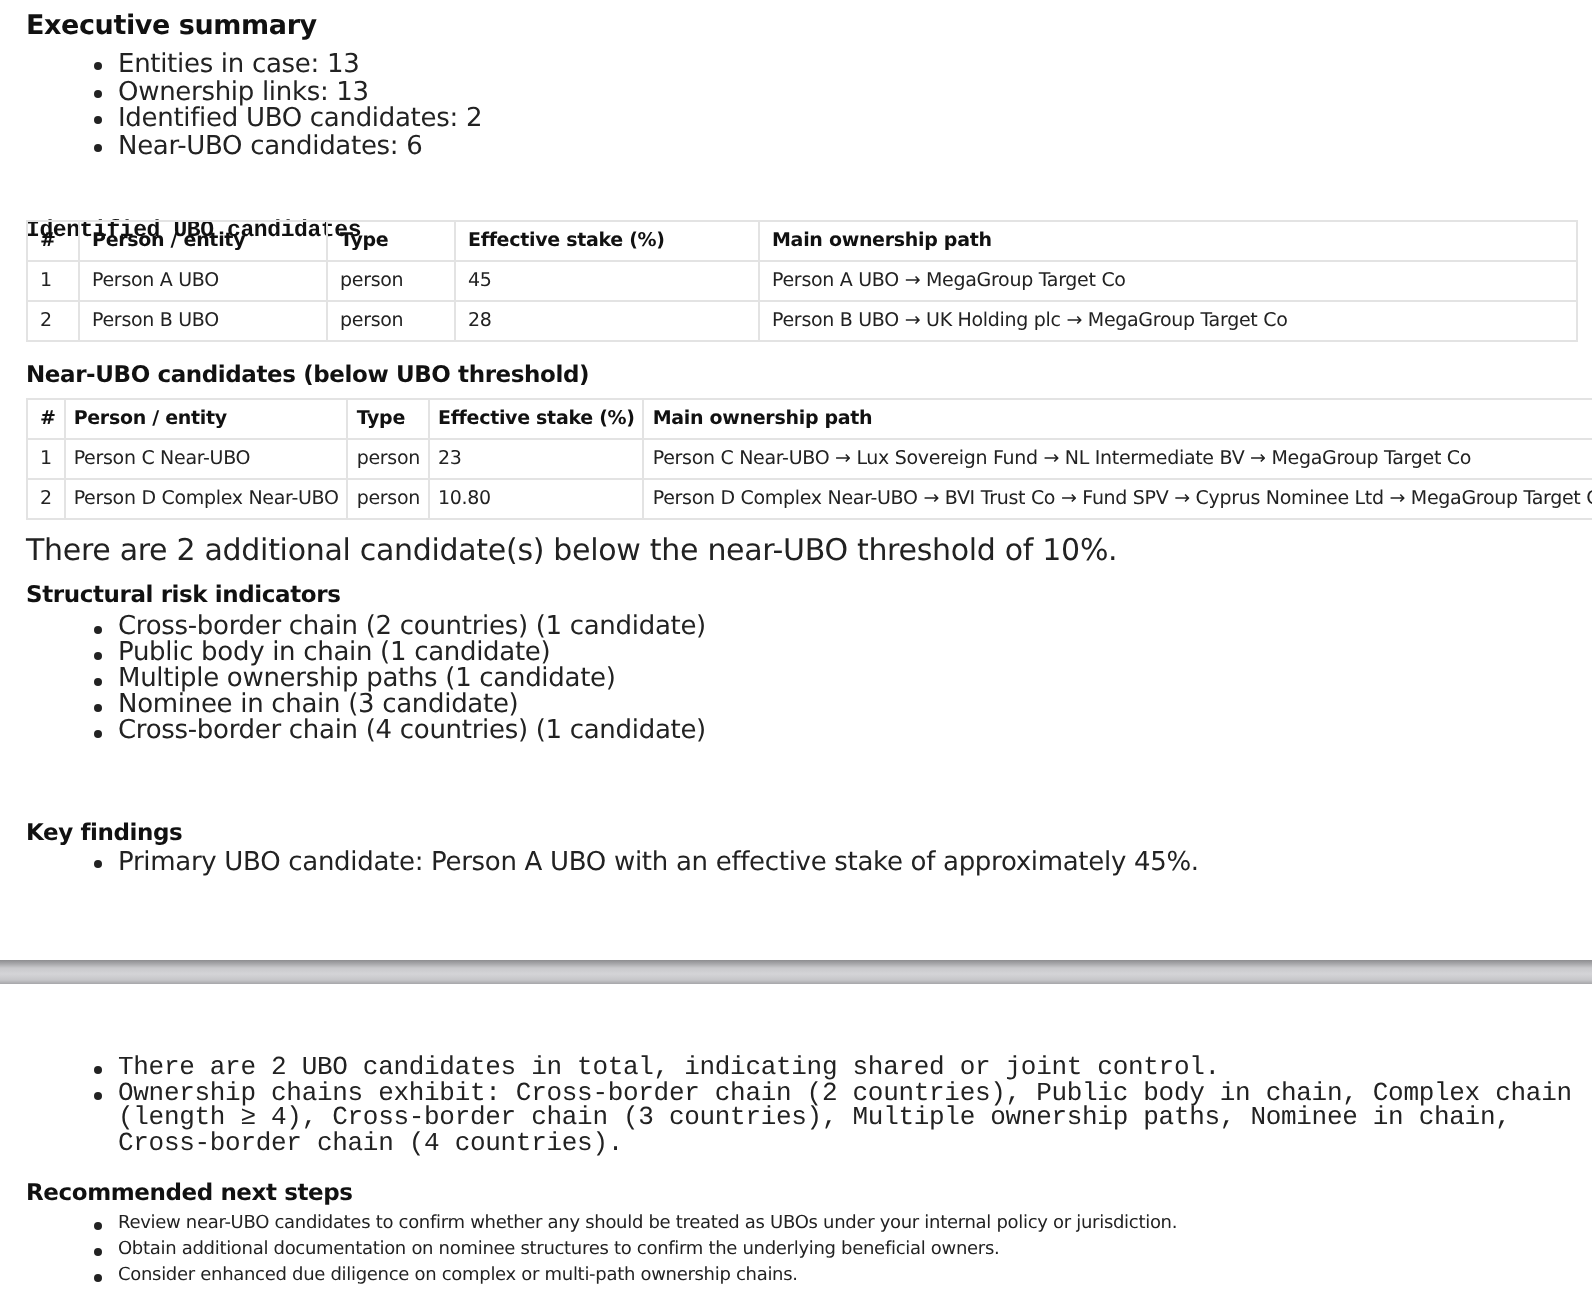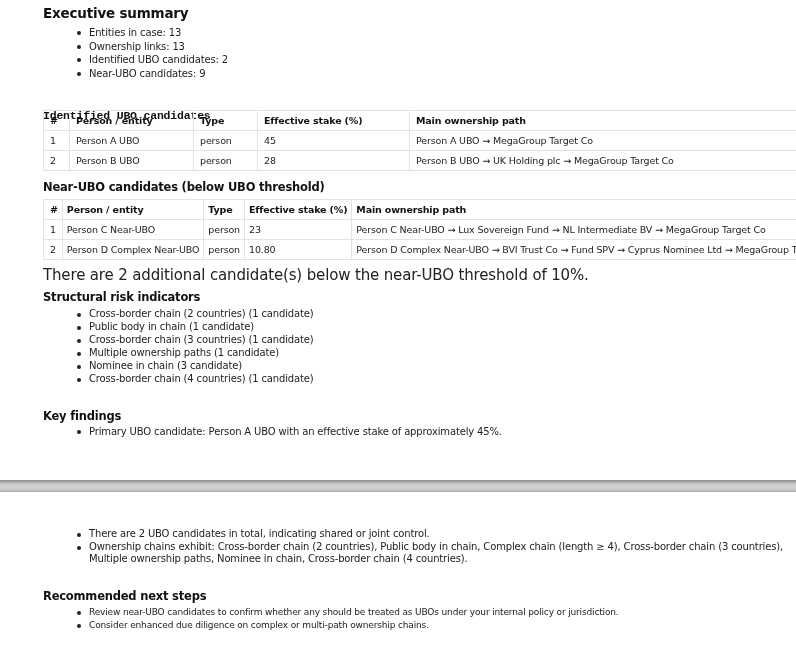--- a/index.html
+++ b/index.html
@@ -12,54 +12,54 @@
     h2 {
       margin: 0; font-size: 13.5px; font-weight: bold; color: #111111;
       letter-spacing: -0.2px;
     }
     h3 {
       margin: 0; font-size: 11.5px; font-weight: bold; color: #111111;
       letter-spacing: -0.2px;
     }
     ul { margin: 0; padding: 0 0 0 59px; list-style: none; }
     ul li {
-      position: relative; line-height: 13.5px; font-size: 10px; color: #222;
+      position: relative; line-height: 13.5px; font-size: 13px; color: #222;
       letter-spacing: -0.15px;
     }
     ul li::before {
       content: ""; position: absolute; left: -12px; top: 5px;
       width: 4px; height: 4px; border-radius: 50%; background: #222;
     }
     table {
       border-collapse: collapse; font-size: 9.5px; color: #222;
       letter-spacing: -0.15px;
     }
     th, td {
       border: 1px solid #e3e3e3; text-align: left; padding: 0 6px;
       height: 19px; white-space: nowrap;
     }
     th { font-weight: bold; color: #111; height: 19px; }
-    .abs { position: absolute; margin-left: 30px; }
+    .abs { position: absolute; }
     .note { font-size: 15px; color: #222; letter-spacing: -0.15px; }
     .separator {
       position: absolute; left: 0; top: 480px; width: 796px; height: 12px;
       background: linear-gradient(to bottom, #8d8d90 0px, #a9a9ac 2px, #c9c9cc 4px, #d4d4d7 7px, #c6c6c9 10px, #a6a6a9 12px);
     }
   </style>
 </head>
 <body>
 
 <div class="page">
 
   <h2 class="abs" style="left:13px; top:5px;">Executive summary</h2>
   <ul class="abs" style="left:0; top:26px;">
     <li>Entities in case: 13</li>
     <li>Ownership links: 13</li>
     <li>Identified UBO candidates: 2</li>
-    <li>Near-UBO candidates: 9</li>
+    <li>Near-UBO candidates: 6</li>
   </ul>
 
   <h3 class="abs" style="left:13px; top:109px;font-family:Liberation Mono, monospace;">Identified UBO candidates</h3>
   <table class="abs" style="left:13px; top:110px; width:776px;">
     <thead>
       <tr>
         <th style="width:13px;">#</th>
         <th style="width:111px;">Person / entity</th>
         <th style="width:51px;">Type</th>
         <th style="width:139px;">Effective stake (%)</th>
@@ -111,37 +111,37 @@
         <td style="padding:0 4px;">Person D Complex Near-UBO → BVI Trust Co → Fund SPV → Cyprus Nominee Ltd → MegaGroup Target Co</td>
       </tr>
     </tbody>
   </table>
   <div class="abs note" style="left:13px; top:266px;">There are 2 additional candidate(s) below the near-UBO threshold of 10%.</div>
 
   <h3 class="abs" style="left:13px; top:290px;">Structural risk indicators</h3>
   <ul class="abs" style="left:0; top:308px;">
     <li style="line-height:12.9px;">Cross-border chain (2 countries) (1 candidate)</li>
     <li style="line-height:12.9px;">Public body in chain (1 candidate)</li>
-    <li style="line-height:12.9px;">Cross-border chain (3 countries) (1 candidate)</li>
     <li style="line-height:12.9px;">Multiple ownership paths (1 candidate)</li>
     <li style="line-height:12.9px;">Nominee in chain (3 candidate)</li>
     <li style="line-height:12.9px;">Cross-border chain (4 countries) (1 candidate)</li>
   </ul>
 
   <h3 class="abs" style="left:13px; top:409px;">Key findings</h3>
   <ul class="abs" style="left:0; top:425px;">
     <li>Primary UBO candidate: Person A UBO with an effective stake of approximately 45%.</li>
   </ul>
 
   <div class="separator"></div>
 
-  <ul class="abs" style="left:0; top:528px; width:730px;">
+  <ul class="abs" style="left:0; top:528px; width:730px;font-family:Liberation Mono, monospace;">
     <li style="line-height:12.6px;">There are 2 UBO candidates in total, indicating shared or joint control.</li>
     <li style="line-height:12.6px;">Ownership chains exhibit: Cross-border chain (2 countries), Public body in chain, Complex chain (length ≥ 4), Cross-border chain (3 countries), Multiple ownership paths, Nominee in chain, Cross-border chain (4 countries).</li>
   </ul>
 
   <h3 class="abs" style="left:13px; top:589px;">Recommended next steps</h3>
   <ul class="abs" style="left:0; top:606px;">
     <li style="line-height:12.8px; font-size:9px;">Review near-UBO candidates to confirm whether any should be treated as UBOs under your internal policy or jurisdiction.</li>
+    <li style="line-height:12.8px; font-size:9px;">Obtain additional documentation on nominee structures to confirm the underlying beneficial owners.</li>
     <li style="line-height:12.8px; font-size:9px;">Consider enhanced due diligence on complex or multi-path ownership chains.</li>
   </ul>
 
 </div>
 
 </body></html>

